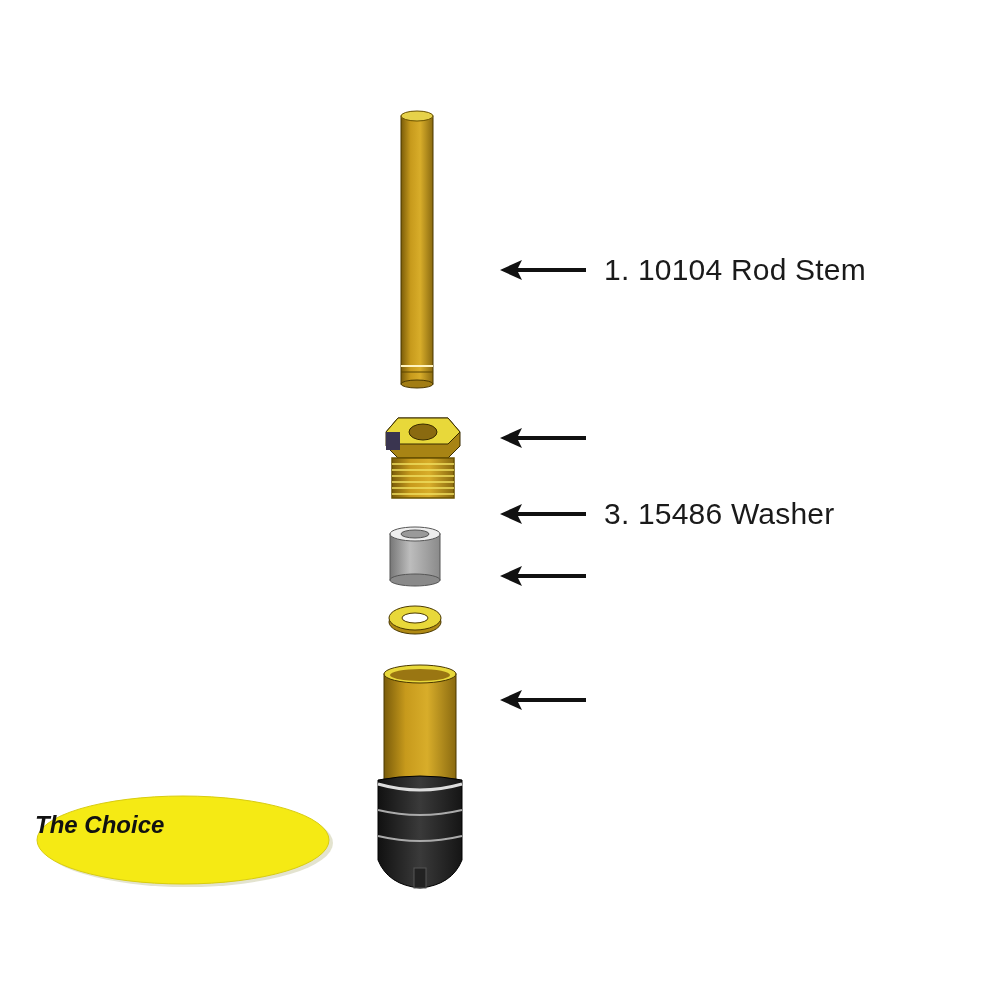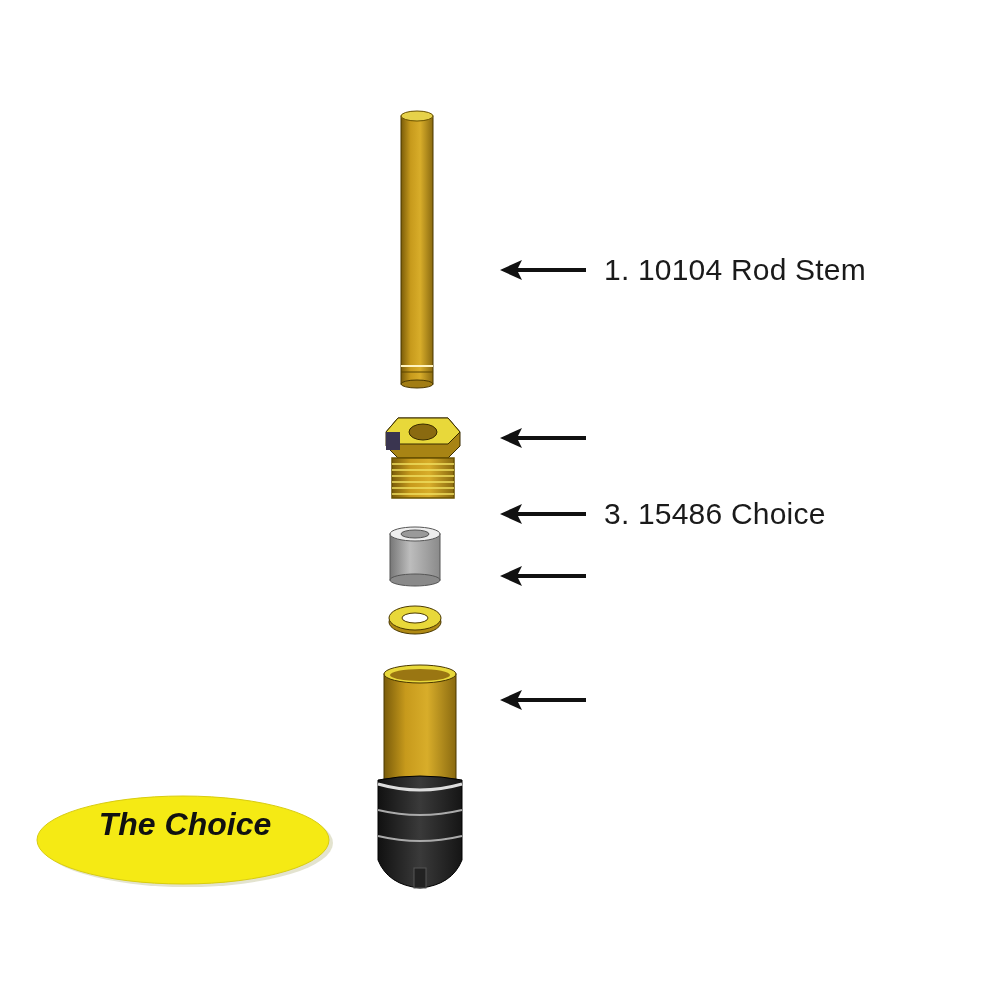--- a/index.html
+++ b/index.html
@@ -3,21 +3,21 @@
 <meta charset="utf-8">
 <style>
   html,body{margin:0;padding:0;background:#fff;}
   body{width:998px;height:1000px;position:relative;overflow:hidden;font-family:"Liberation Sans",sans-serif;}
   .part{position:absolute;}
   .label-row{position:absolute;left:500px;display:flex;align-items:center;height:40px;}
   .arrow{width:86px;height:20px;margin-right:18px;}
   .label-text{font-size:30px;color:#1a1a1a;white-space:nowrap;letter-spacing:0.2px;}
   .label-text b{font-weight:bold;}
   .badge{position:absolute;left:35px;top:790px;width:300px;height:100px;}
-  .badge-text{position:absolute;left:35px;top:810px;width:300px;text-align:center;font-weight:bold;font-style:italic;font-size:32px;line-height:29px;color:#111;}
+  .badge-text{position:absolute;left:35px;top:810px;width:300px;font-weight:bold;font-style:italic;font-size:24px;line-height:29px;color:#111;}
 </style>
 </head>
 <body>
 
 <svg class="part" style="left:395px;top:108px" width="50" height="290" viewBox="0 0 50 290">
   <defs>
     <linearGradient id="brass" x1="0" x2="1" y1="0" y2="0">
       <stop offset="0" stop-color="#7a5c0a"></stop>
       <stop offset="0.3" stop-color="#c79a1c"></stop>
       <stop offset="0.6" stop-color="#d8ad2a"></stop>
@@ -91,21 +91,21 @@
 <div class="label-row" style="top:418px">
   <svg class="arrow" viewBox="0 0 86 20">
       <polygon points="0,10 22,0 18,8 86,8 86,12 18,12 22,20" fill="#111"></polygon>
     </svg>
 </div>
 
 <div class="label-row" style="top:494px">
   <svg class="arrow" viewBox="0 0 86 20">
       <polygon points="0,10 22,0 18,8 86,8 86,12 18,12 22,20" fill="#111"></polygon>
     </svg>
-  <span class="label-text"><span>3.</span> <span>15486</span> <span>Choice</span></span>
+  <span class="label-text"><span>3.</span> <span>15486</span> <span>Washer</span></span>
 </div>
 
 <div class="label-row" style="top:556px">
   <svg class="arrow" viewBox="0 0 86 20">
       <polygon points="0,10 22,0 18,8 86,8 86,12 18,12 22,20" fill="#111"></polygon>
     </svg>
 </div>
 
 <div class="label-row" style="top:680px">
   <svg class="arrow" viewBox="0 0 86 20">

